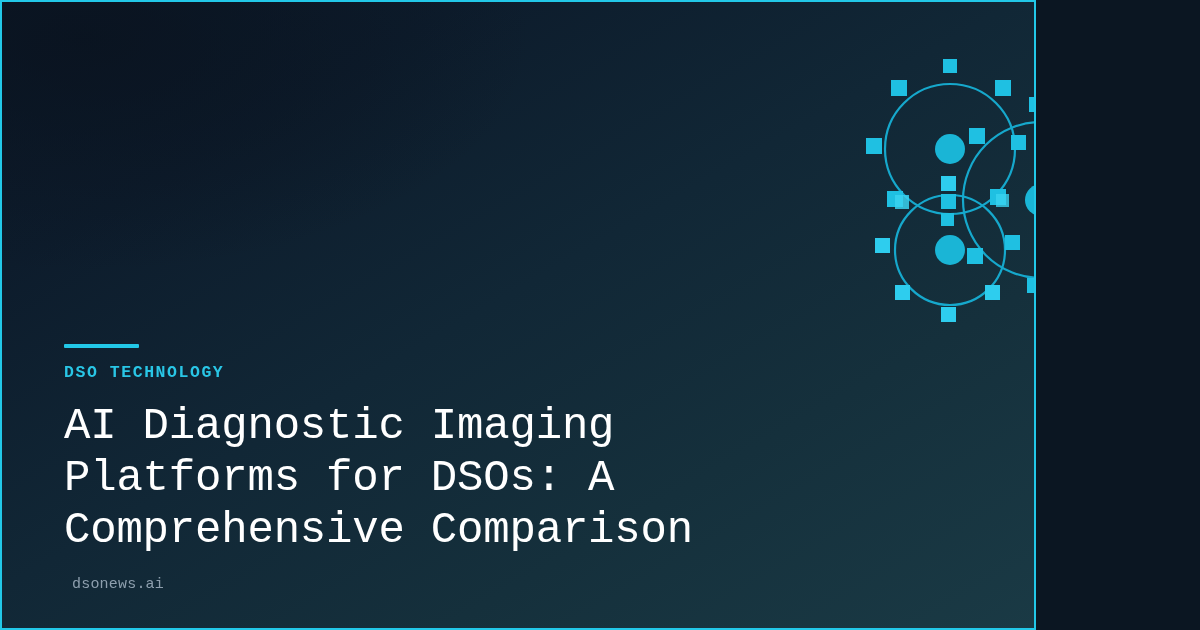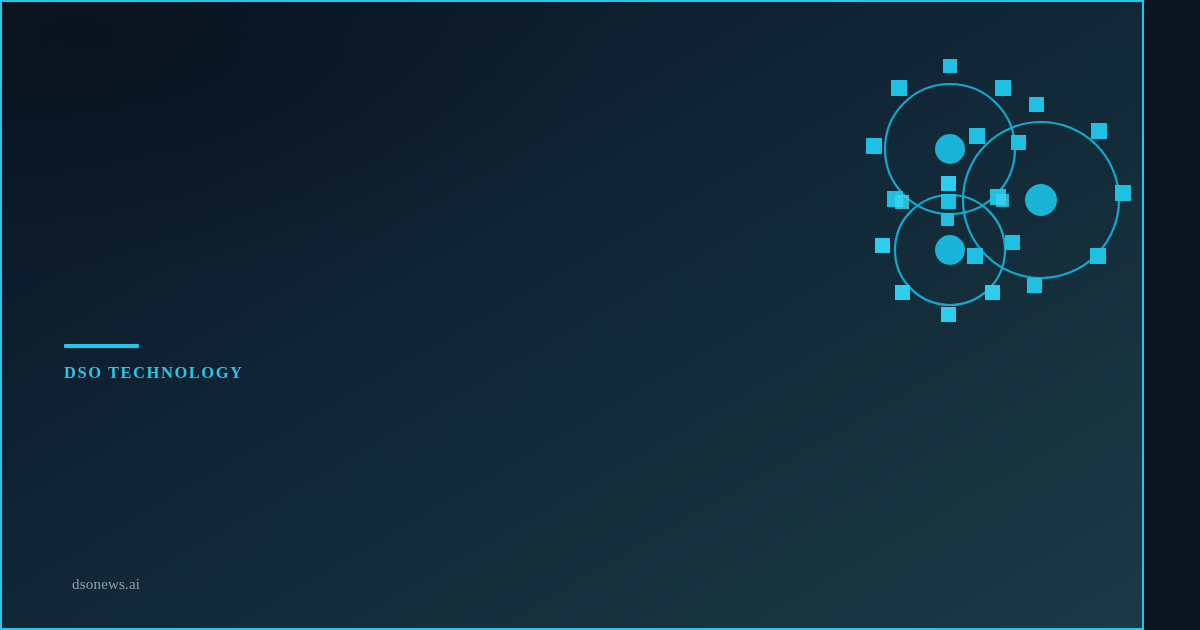--- a/index.html
+++ b/index.html
@@ -5,31 +5,31 @@
 <style>
   html, body {
     margin: 0;
     padding: 0;
     background: #0b1622;
   }
   * { box-sizing: border-box; }
 
   .card {
     position: relative;
-    width: 1144px;
+    width: 1036px;
     height: 630px;
     overflow: hidden;
     background:
       linear-gradient(150deg,
         #0c1827 0%,
         #0d1c2c 22%,
         #112736 48%,
         #15303c 72%,
         #1a3a45 100%);
-    font-family: Liberation Serif, serif;
+    font-family: Liberation Mono, monospace;
     -webkit-font-smoothing: antialiased;
   }
 
   
   .card-frame {
     position: absolute;
     inset: 0;
     border: 2px solid #22c8e8;
     pointer-events: none;
     z-index: 40;
@@ -152,18 +152,19 @@
         <rect x="160" y="190" width="15" height="15"></rect>
         <rect x="245" y="203" width="16" height="16"></rect>
         <rect x="182" y="233" width="15" height="15"></rect>
       </g>
     </svg>
   </div>
 
   <div class="content">
     <div class="accent-bar"></div>
     <div class="eyebrow">DSO TECHNOLOGY</div>
+    <h1 class="headline">AI Diagnostic Imaging Platforms for DSOs: A Comprehensive Comparison</h1>
   </div>
 
   <div class="site">dsonews.ai</div>
 
   <div class="card-frame"></div>
 </div>
 
 </body></html>

